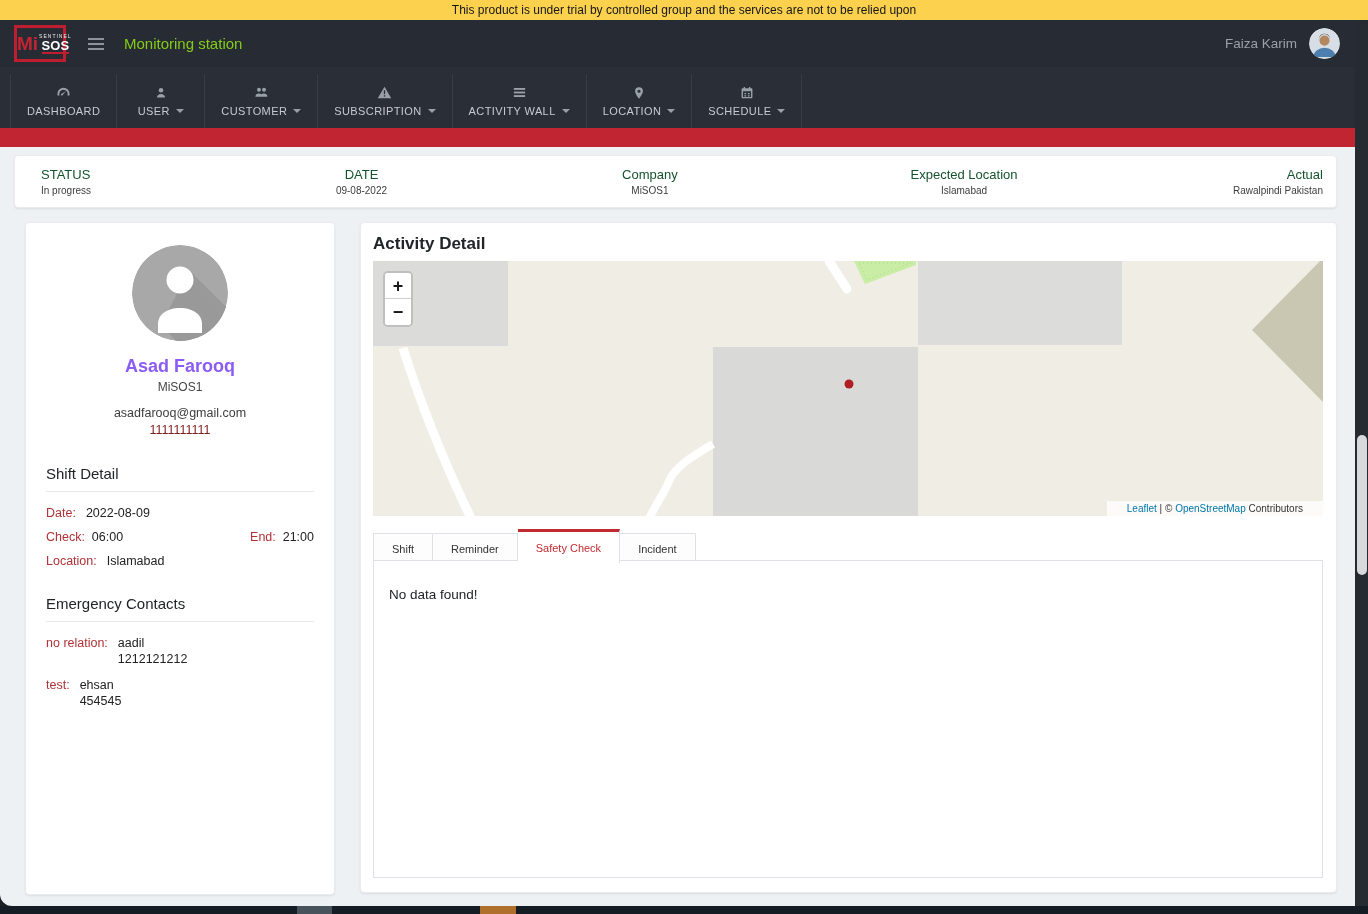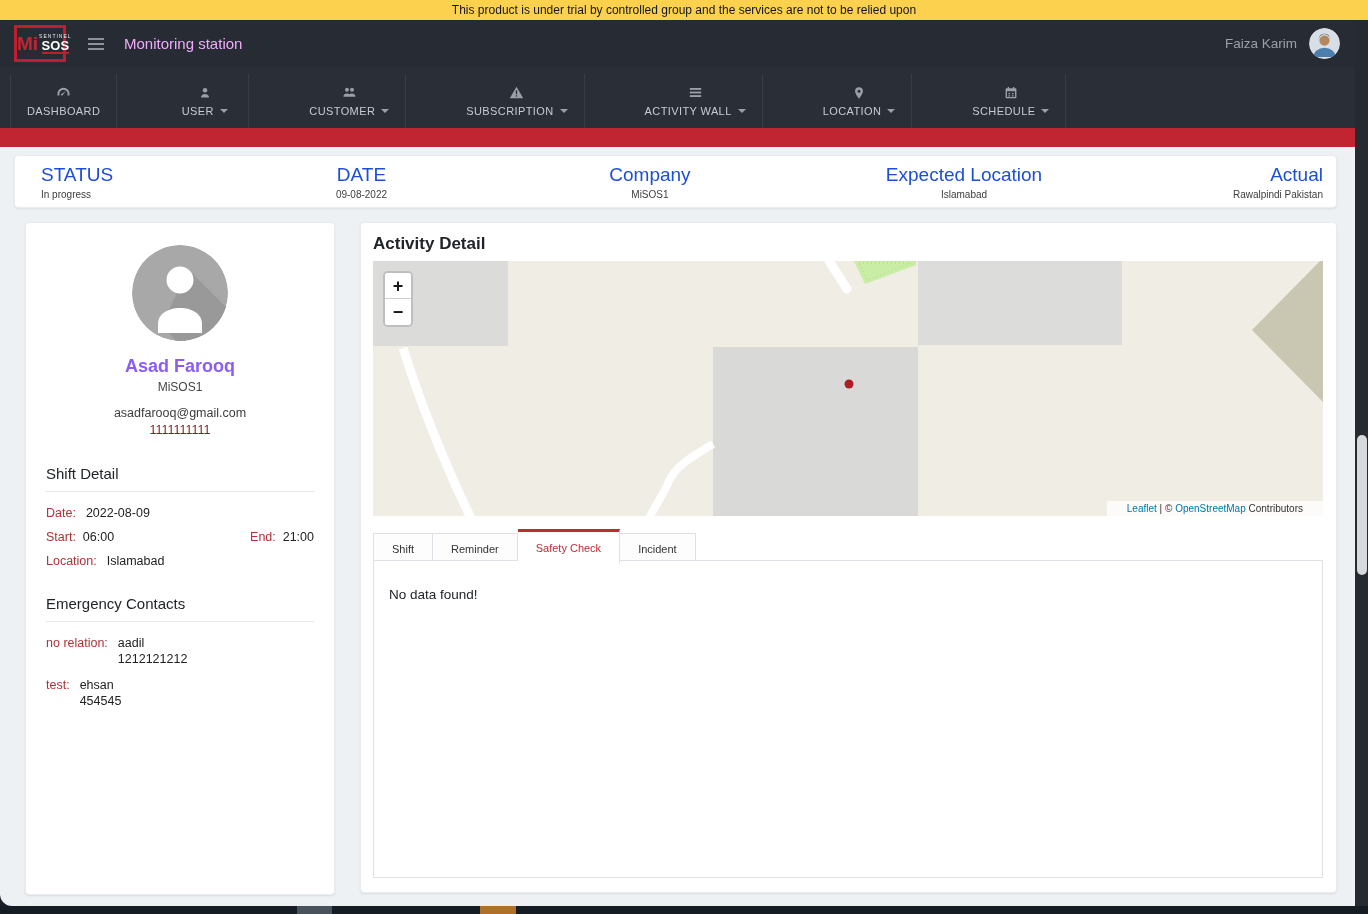--- a/index.html
+++ b/index.html
@@ -15,29 +15,29 @@
     display:flex; align-items:center; padding:0 14px; }
   .logo { width:52px; height:37px; border:3px solid #bf1e2e; display:flex; align-items:center;
     justify-content:space-between; gap:1px; cursor:pointer; }
   .logo-mi { color:#c22532; font-size:19px; font-weight:bold; line-height:1; }
   .logo-col { display:flex; flex-direction:column; align-items:center; }
   .logo-sentinel { color:#e8e9ea; font-size:5px; letter-spacing:1px; }
   .logo-sos { color:#ffffff; font-size:13px; font-weight:bold; line-height:1;
     border-bottom:2px solid #bf1e2e; }
   .hamburger { margin-left:22px; display:flex; flex-direction:column; gap:3px; cursor:pointer; }
   .hamburger i { display:block; width:16px; height:2px; background:#8d939b; }
-  .app-title { margin-left:20px; color:#f0abfc; font-size:15px; }
+  .app-title { margin-left:20px; color:#84cc16; font-size:15px; }
   .spacer { flex:1; }
   .username { color:#9aa0a8; font-size:13.5px; margin-right:12px; cursor:pointer; }
   .avatar { width:31px; height:31px; border-radius:50%; overflow:hidden; cursor:pointer;
     margin-right:14px; flex:0 0 auto; }
 
   
   .navbar { position:absolute; top:67px; left:0; width:1368px; height:61px; background:#2a2e36;
-    display:flex; align-items:flex-end; padding-left:10px;gap:44px; }
+    display:flex; align-items:flex-end; padding-left:10px; }
   .nav-item { height:54px; display:flex; flex-direction:column; align-items:center;
     justify-content:center; gap:5px; padding:0 16px; min-width:88px;
     border-right:1px solid #383d45; cursor:pointer; }
   .nav-item:first-child { border-left:1px solid #383d45; }
   .nicon { color:#9aa0a8; height:15px; display:flex; align-items:center; }
   .nicon svg { display:block; }
   .nrow { display:flex; align-items:center; gap:6px; }
   .nlabel { color:#c7cad0; font-size:11px; letter-spacing:.4px; }
   .caret { width:0; height:0; border-left:4px solid transparent; border-right:4px solid transparent;
     border-top:4px solid #9aa0a8; }
@@ -48,21 +48,21 @@
   .page { position:absolute; top:147px; left:0; width:1368px; height:759px; background:#eef1f4;
     border-bottom-left-radius:12px; }
 
   .card { background:#fff; border-radius:4px; box-shadow:0 1px 2px rgba(0,0,0,.08);
     border:1px solid #e9ebee; }
 
   
   .status-card { position:absolute; top:8px; left:14px; width:1323px; height:53px;
     display:flex; align-items:center; padding:0 13px 0 26px; }
   .sfield { display:flex; flex-direction:column; gap:3px; }
-  .sfield .slabel { color:#1d4ed8; font-size:19px; }
+  .sfield .slabel { color:#14532d; font-size:13px; }
   .sfield .svalue { color:#3d3d3d; font-size:10px; }
   .sf0 { width:15%; text-align:left; }
   .sf1 { width:20%; text-align:center; }
   .sf2 { width:25%; text-align:center; }
   .sf3 { width:24%; text-align:center; }
   .sf4 { width:16%; text-align:right; }
 
   
   .profile-card { position:absolute; top:75px; left:25px; width:310px; height:673px; }
   .pavatar { width:96px; height:96px; margin:22px auto 0; display:block; }
@@ -283,21 +283,21 @@
     <div class="pemail">asadfarooq@gmail.com</div>
     <div class="pphone">1111111111</div>
 
     <div class="phead first">Shift Detail</div>
     <hr class="phr">
     <div class="srow">
       <span class="lbl">Date:</span>
       <span class="val">2022-08-09</span>
     </div>
     <div class="srow spread">
-      <span><span class="lbl">Start:</span>&nbsp;
+      <span><span class="lbl">Check:</span>&nbsp;
             <span class="val">06:00</span></span>
       <span><span class="lbl">End:</span>&nbsp;
             <span class="val">21:00</span></span>
     </div>
     <div class="srow">
       <span class="lbl">Location:</span>
       <span class="val">Islamabad</span>
     </div>
 
     <div class="phead">Emergency Contacts</div>

